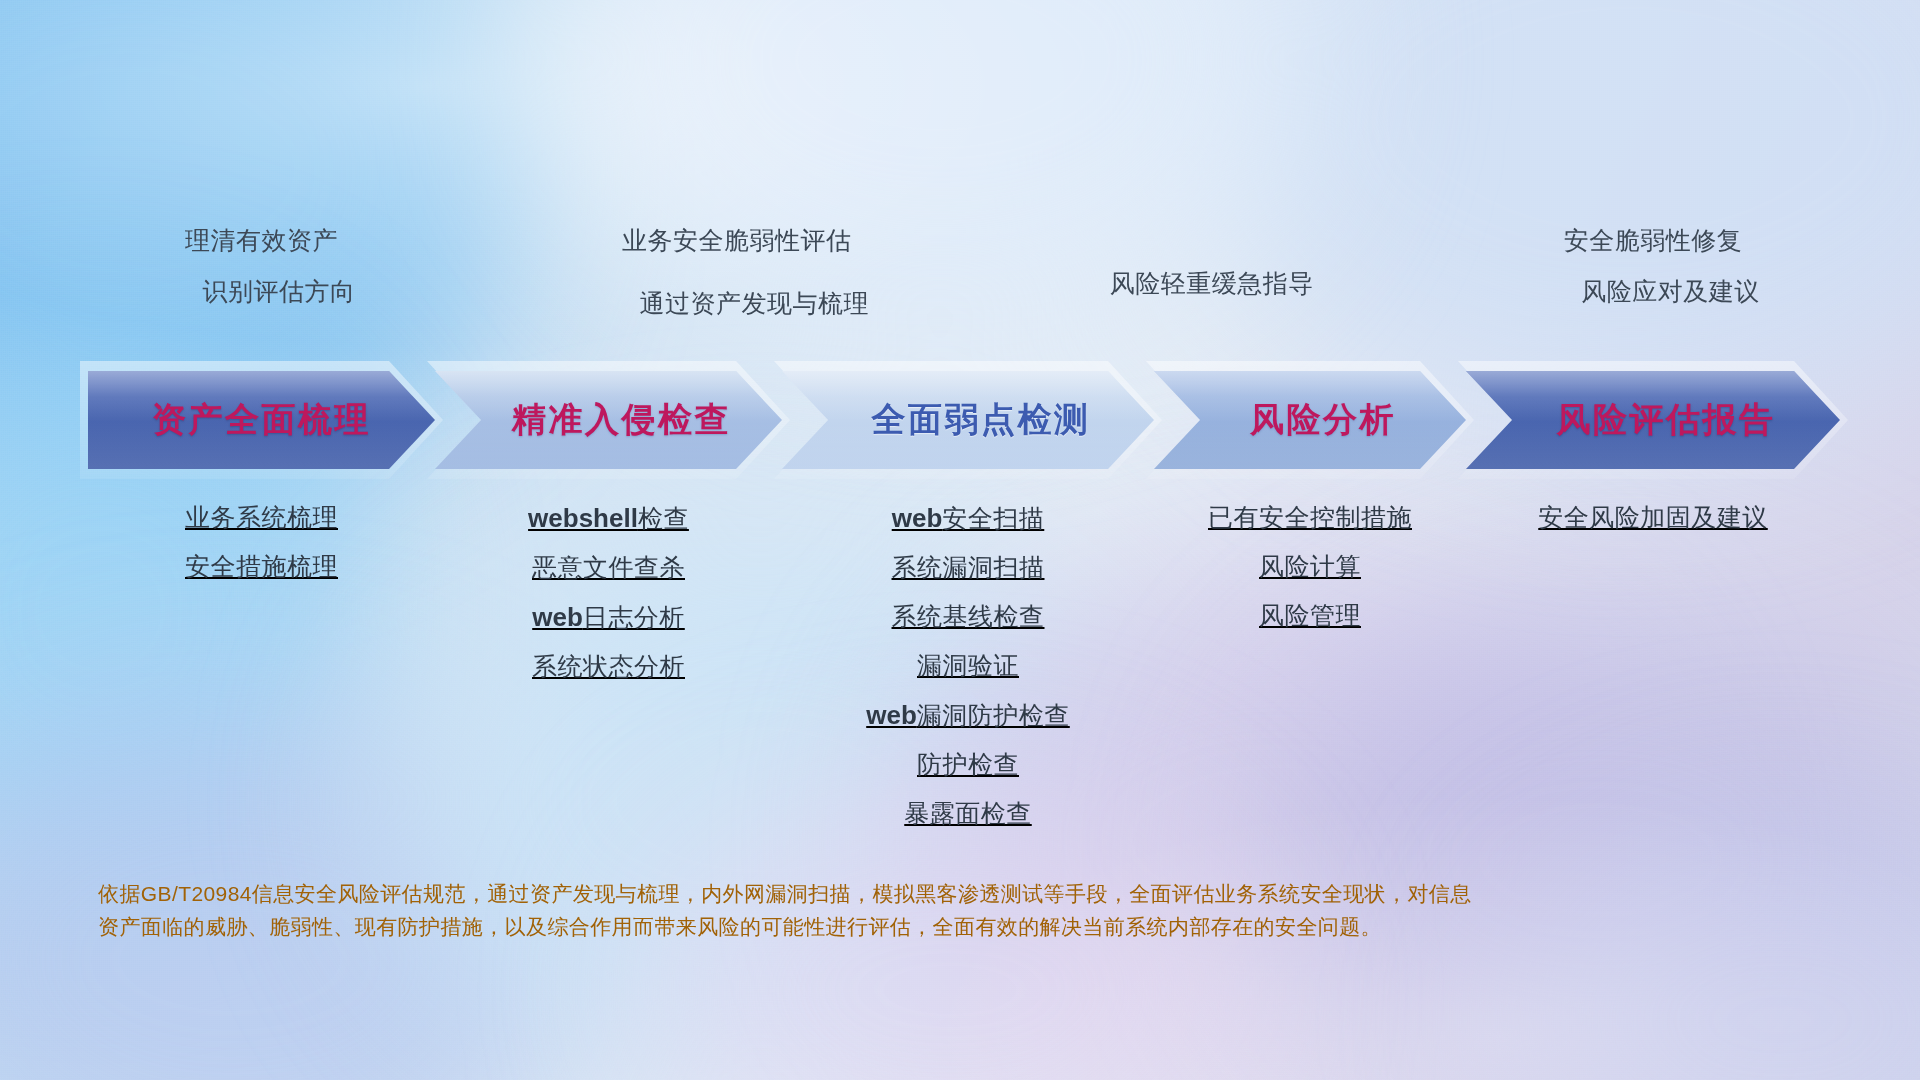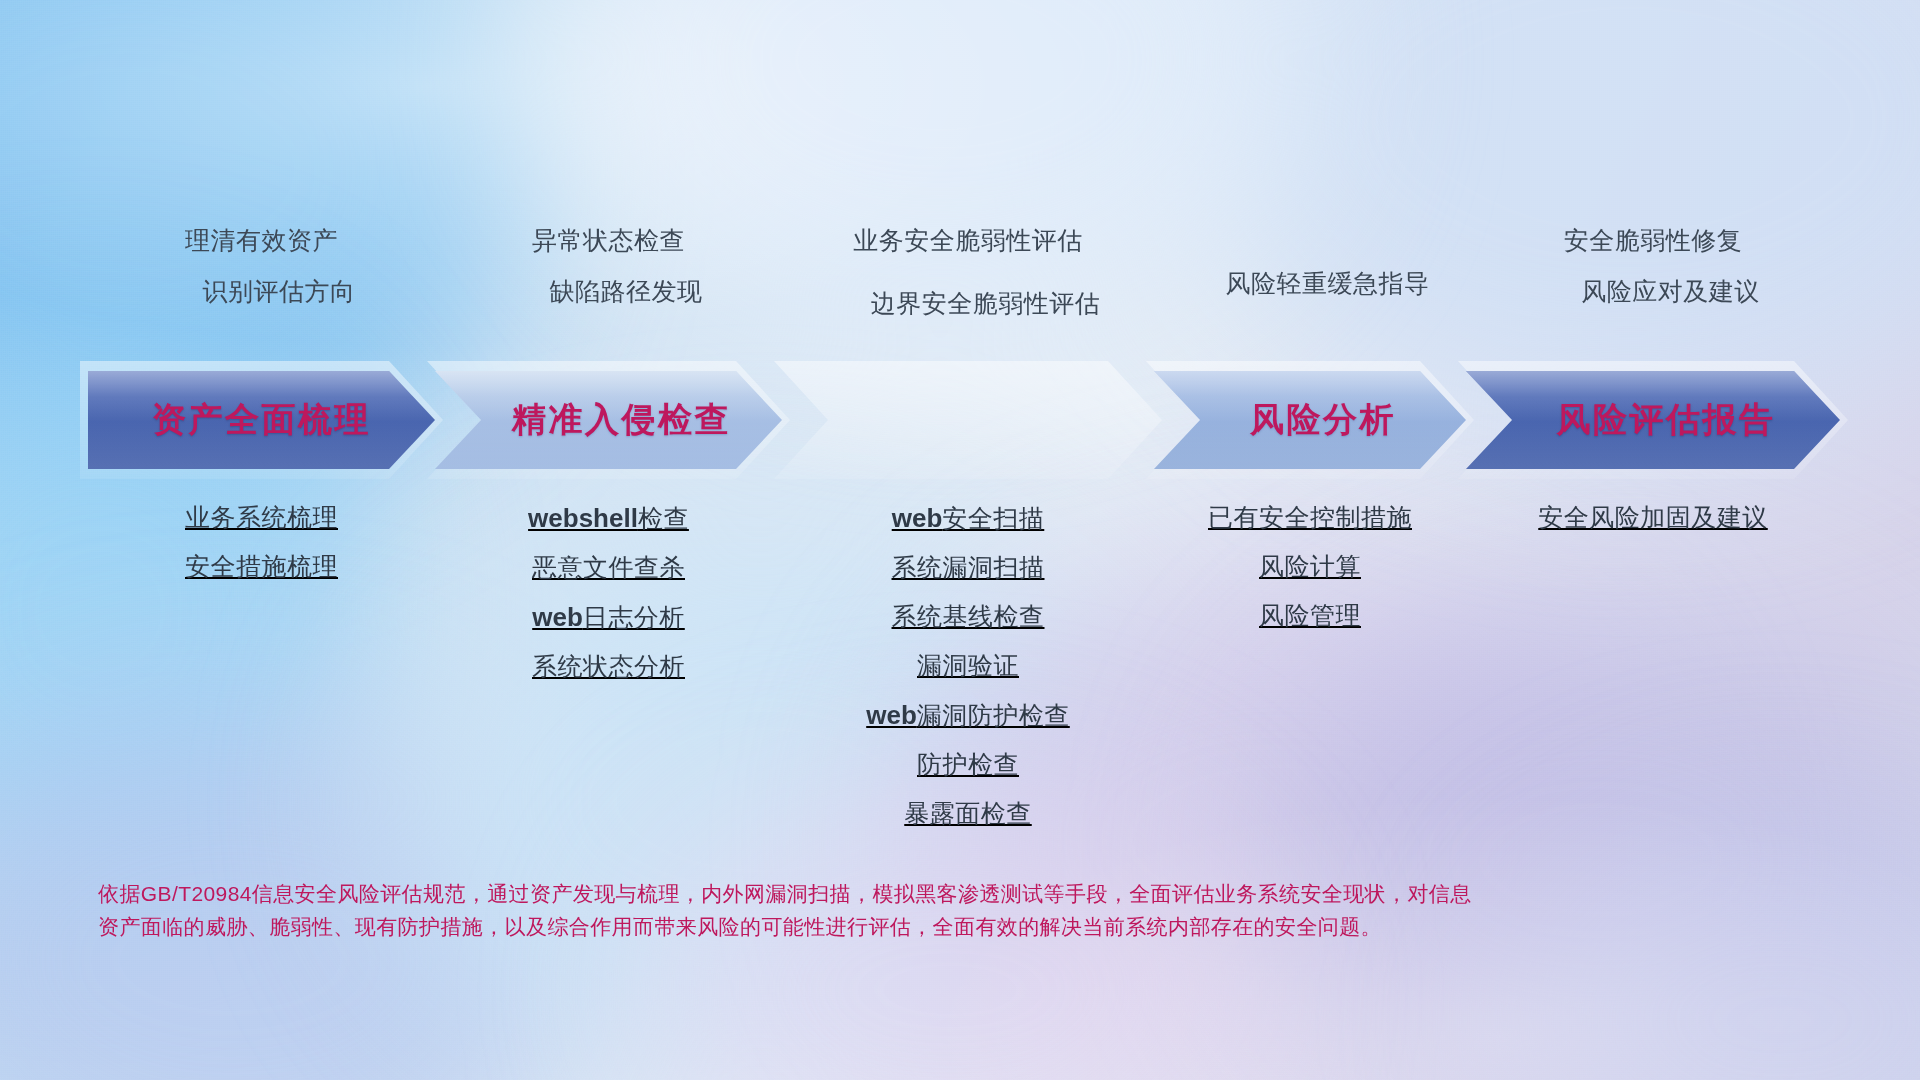--- a/index.html
+++ b/index.html
@@ -113,21 +113,21 @@
   .col-bot .line{
     font-size:25px;color:#2f3a47;line-height:1;
     margin-bottom:24px;white-space:nowrap;letter-spacing:.5px;
   }
   .col-bot .line:last-child{margin-bottom:0;}
   .col-bot .line b{font-weight:bold;font-size:26px;letter-spacing:0;}
 
   
   .footer{
     position:absolute;left:98px;top:878px;width:1600px;
-    font-size:21px;line-height:1.55;color:#be185d;letter-spacing:.4px;
+    font-size:21px;line-height:1.55;color:#a16207;letter-spacing:.4px;
   }
   .footer p{margin:0;}
 </style>
 </head>
 <body>
 
 <div id="canvas">
 
   <div class="bg-base"></div>
   <div class="blob b1"></div>
@@ -143,27 +143,23 @@
   <div class="sheen"></div>
   <div class="noise"></div>
 
   <div class="content">
 
     <div class="top-cols" id="topCols">
         <div class="col-top" style="width: 347px;">
           <div class="line">理清有效资产</div>
           <div class="line">识别评估方向</div>
         </div>
-        <div class="col-top" style="width: 347px;">
-          <div class="line">异常状态检查</div>
-          <div class="line">缺陷路径发现</div>
-        </div>
         <div class="col-top" style="width: 372px; gap: 12px;">
           <div class="line">业务安全脆弱性评估</div>
-          <div class="line">边界安全脆弱性评估</div>
+          <div class="line">通过资产发现与梳理</div>
         </div>
         <div class="col-top" style="width: 312px; justify-content: center;">
           <div class="line">风险轻重缓急指导</div>
         </div>
         <div class="col-top" style="width: 374px;">
           <div class="line">安全脆弱性修复</div>
           <div class="line">风险应对及建议</div>
         </div>
       </div>
 
@@ -174,20 +170,25 @@
           <div class="glass"></div>
           <span class="lbl">资产全面梳理</span>
         </div>
         <div class="halo notch" style="left: 339px; width: 363px;"></div>
         <div class="chev light notch" style="left: 347px; width: 347px; z-index: 14;">
           <div class="plate" style="background: linear-gradient(rgb(190, 210, 236) 0%, rgb(167, 191, 228) 50%, rgb(155, 182, 224) 100%);"></div>
           <div class="glass"></div>
           <span class="lbl" style="margin-left: 26px;">精准入侵检查</span>
         </div>
         <div class="halo notch" style="left: 686px; width: 388px;"></div>
+        <div class="chev accent notch" style="left: 694px; width: 372px; z-index: 13;">
+          <div class="plate" style="background: linear-gradient(rgb(210, 224, 242) 0%, rgb(194, 213, 238) 50%, rgb(186, 207, 236) 100%);"></div>
+          <div class="glass"></div>
+          <span class="lbl" style="margin-left: 26px;">全面弱点检测</span>
+        </div>
         <div class="halo notch" style="left: 1058px; width: 328px;"></div>
         <div class="chev light notch" style="left: 1066px; width: 312px; z-index: 12;">
           <div class="plate" style="background: linear-gradient(rgb(169, 192, 230) 0%, rgb(151, 178, 222) 52%, rgb(142, 171, 217) 100%);"></div>
           <div class="glass"></div>
           <span class="lbl" style="margin-left: 26px;">风险分析</span>
         </div>
         <div class="halo notch" style="left: 1370px; width: 390px;"></div>
         <div class="chev dark notch" style="left: 1378px; width: 374px; z-index: 11;">
           <div class="plate" style="background: linear-gradient(rgb(86, 114, 188) 0%, rgb(74, 102, 176) 48%, rgb(68, 96, 170) 100%);"></div>
           <div class="glass"></div>

